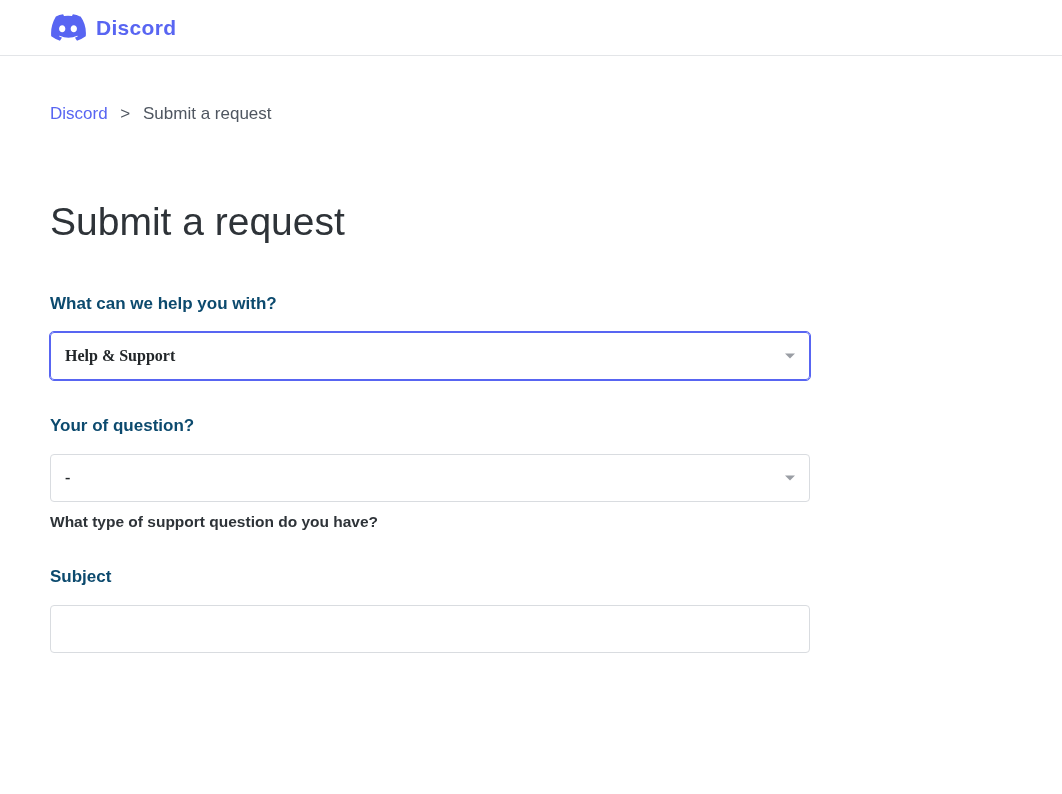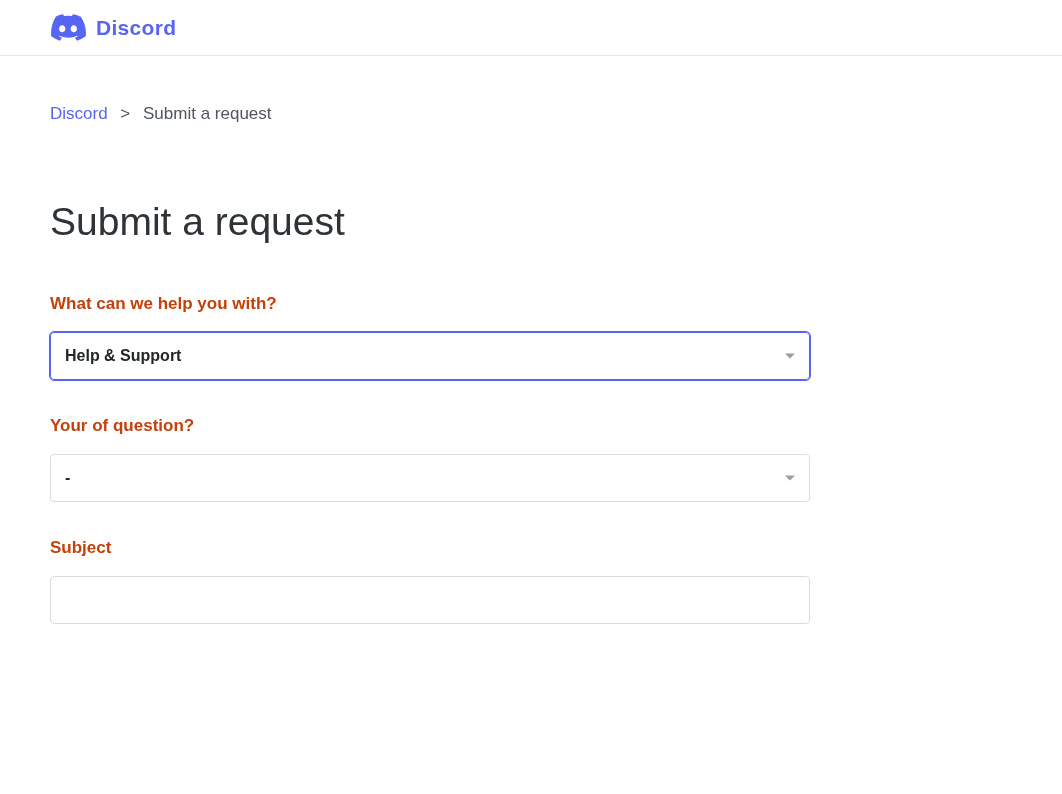--- a/index.html
+++ b/index.html
@@ -58,34 +58,35 @@
       margin-top: 76px;
       margin-bottom: 50px;
     }
     .form-group {
       margin-bottom: 36px;
     }
     .form-label {
       display: block;
       font-size: 17px;
       font-weight: 600;
-      color: #c2410c;
+      color: #0c4a6e;
       margin-bottom: 18px;
     }
     .select-control {
       position: relative;
       width: 100%;
       border: 1px solid #d9dce0;
       border-radius: 4px;
       background: #ffffff;
       height: 48px;
       display: flex;
       align-items: center;
       padding: 0 40px 0 14px;
       cursor: pointer;
+      font-family: Liberation Serif, serif;
     }
     .select-control.focused {
       border: 1px solid #5865F2;
       outline: 1px solid #5865F2;
     }
     .select-value {
       font-size: 16px;
       font-weight: 600;
       color: #23272a;
     }
@@ -152,19 +153,20 @@
     </div>
   </div>
 
 
   <div class="form-group">
     <label class="form-label">Your of question?</label>
     <div class="select-control">
       <span class="select-value placeholder">-</span>
       <span class="select-arrow"></span>
     </div>
+    <div class="help-text">What type of support question do you have?</div>
   </div>
 
   <div class="form-group form-group-tight">
     <label class="form-label">Subject</label>
     <input type="text" class="text-input" value="" style="">
   </div>
 </div>
 
 </body></html>

